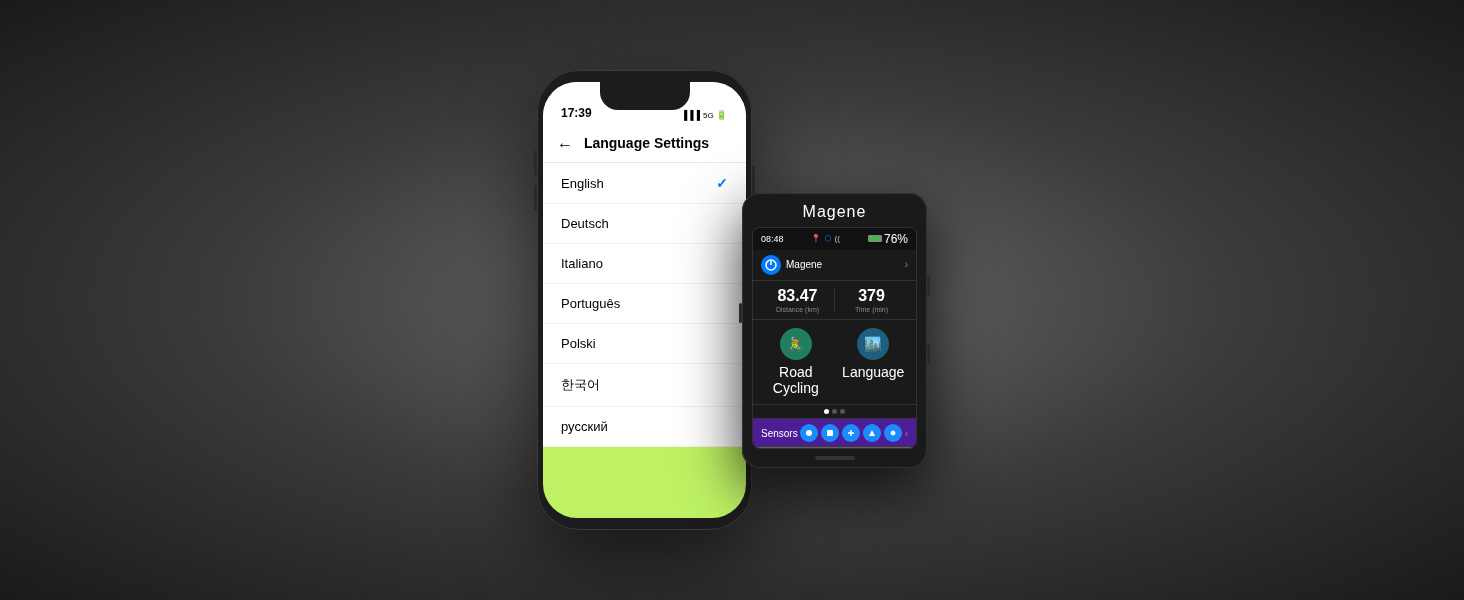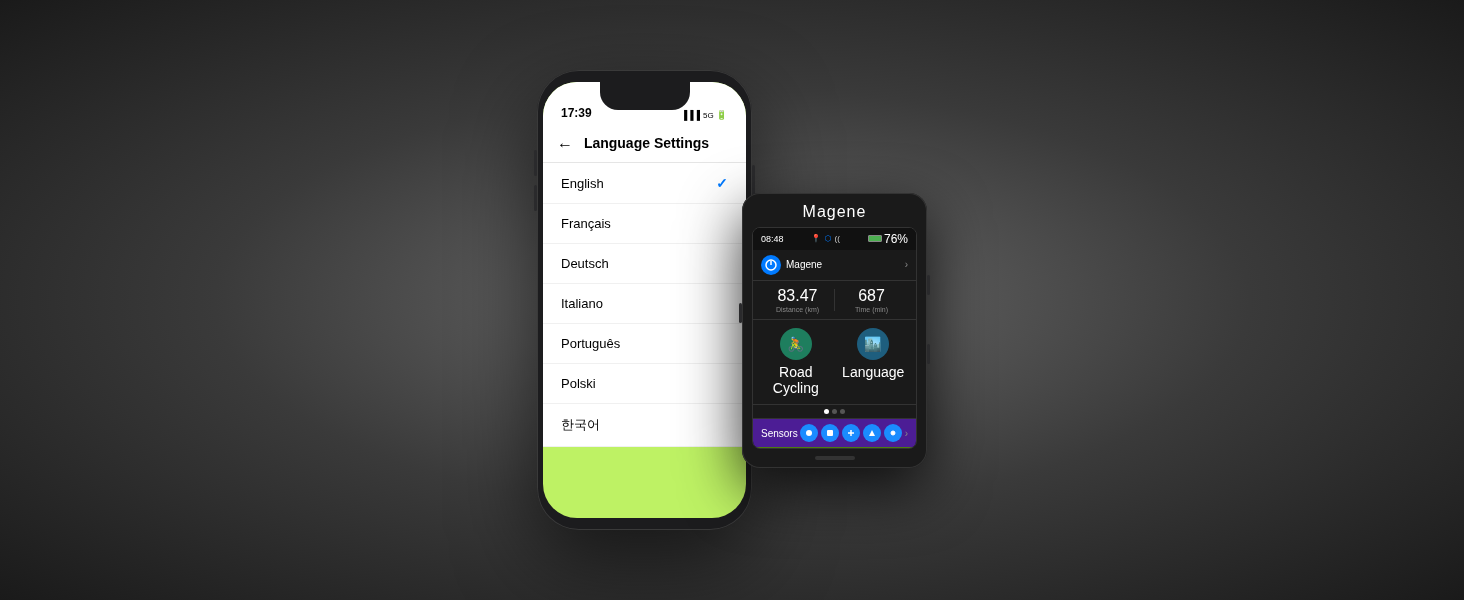--- a/index.html
+++ b/index.html
@@ -264,21 +264,21 @@
     }
 
     .gps-stat {
       flex: 1;
       text-align: center;
     }
 
     .gps-stat-value {
       color: #fff;
       font-size: 16px;
-      font-weight: 400;
+      font-weight: 700;
       line-height: 1.1;
     }
 
     .gps-stat-label {
       color: #888;
       font-size: 7px;
       margin-top: 2px;
     }
 
     .gps-stat-divider {
@@ -440,23 +440,20 @@
         <span class="header-title">Language Settings</span>
       </div>
 
       <div class="language-list">
 
         <div class="language-item active">
           <span>English</span>
           <span class="checkmark">✓</span>
         </div>
 
-        <div class="language-item">
-          <span>Français</span>
-        </div>
 
 
         <div class="language-item">
           <span>Deutsch</span>
         </div>
 
         <div class="language-item">
           <span>Italiano</span>
         </div>
 
@@ -465,20 +462,23 @@
         </div>
 
         <div class="language-item">
           <span>Polski</span>
         </div>
 
         <div class="language-item">
           <span>한국어</span>
         </div>
 
+        <div class="language-item">
+          <span>русский</span>
+        </div>
 
       </div>
     </div>
   </div>
 
   <div class="gps-device">
     <div class="gps-side-btn gps-btn-left"></div>
     <div class="gps-side-btn gps-btn-right-top"></div>
     <div class="gps-side-btn gps-btn-right-bot"></div>
 
@@ -512,21 +512,21 @@
         <span class="gps-chevron">›</span>
       </div>
 
       <div class="gps-stats-row">
         <div class="gps-stat">
           <div class="gps-stat-value">83.47</div>
           <div class="gps-stat-label">Distance (km)</div>
         </div>
         <div class="gps-stat-divider"></div>
         <div class="gps-stat">
-          <div class="gps-stat-value">687</div>
+          <div class="gps-stat-value">379</div>
           <div class="gps-stat-label">Time (min)</div>
         </div>
       </div>
 
       <div class="gps-activities-row">
         <div class="gps-activity">
           <div class="activity-icon-circle">🚴</div>
           <span class="activity-label">Road Cycling</span>
         </div>
         <div class="gps-activity">

